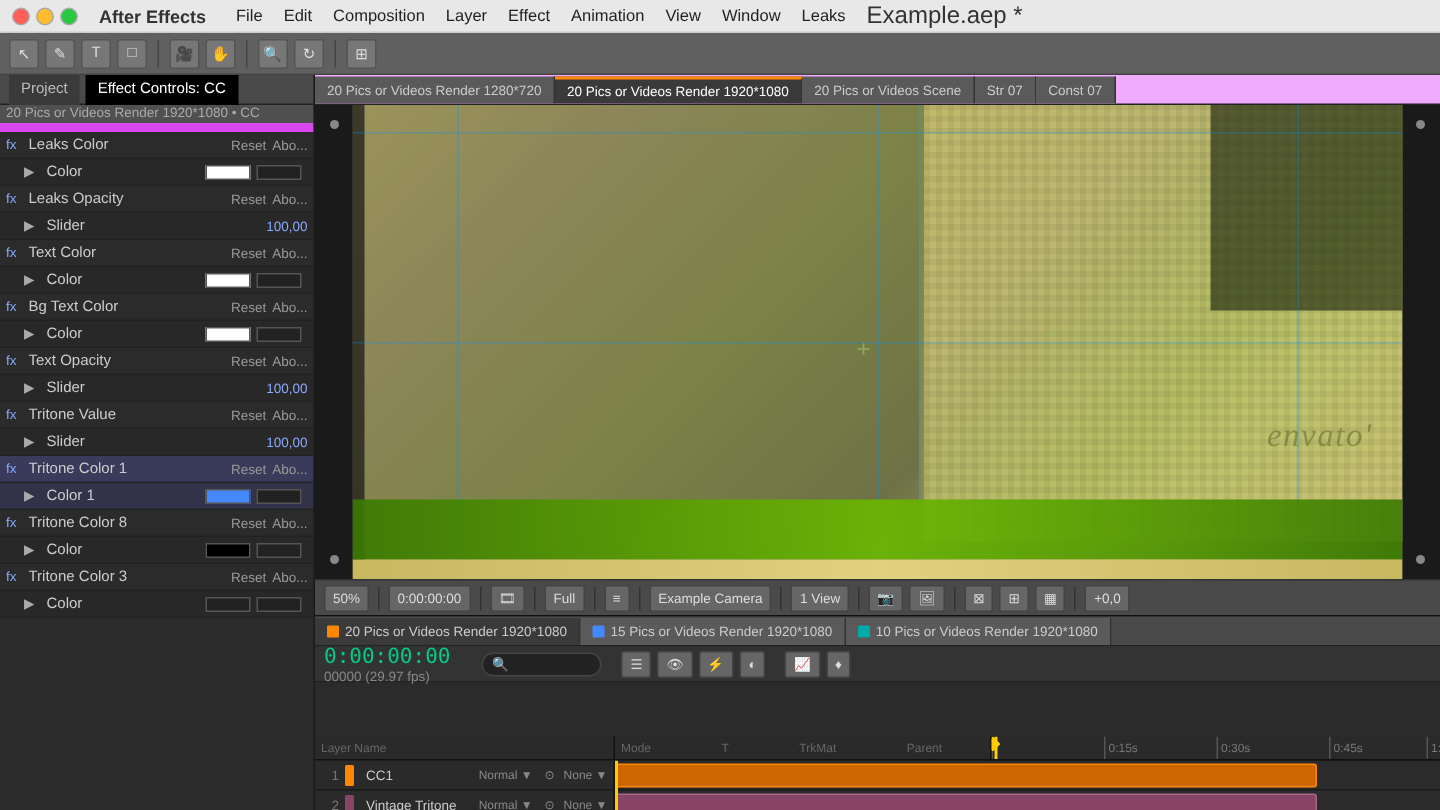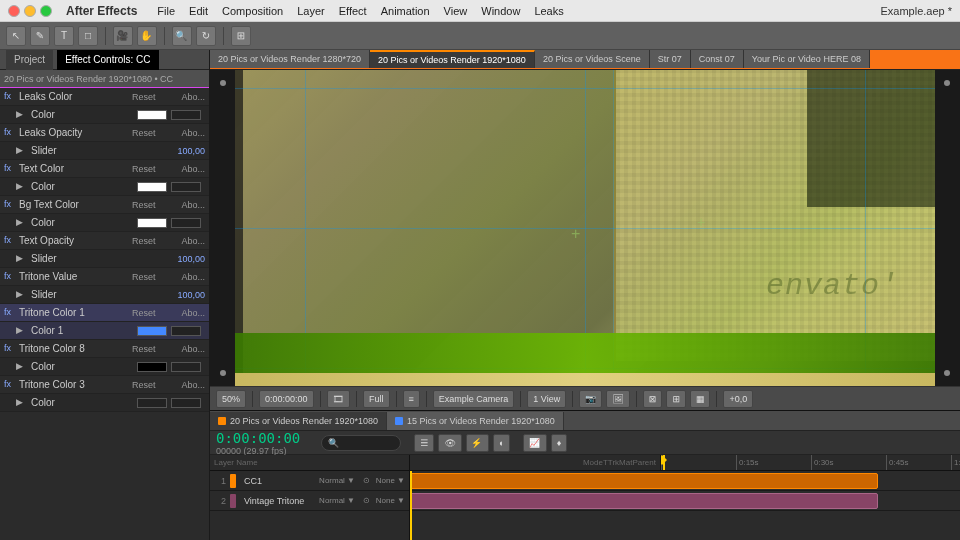--- a/index.html
+++ b/index.html
@@ -29,22 +29,22 @@
       color: #333;
       margin-right: 6px;
     }
     .menu-item {
       font-size: 11px;
       color: #222;
       cursor: pointer;
     }
     .window-title {
       flex: 1;
-      text-align: right;
-      font-size: 11px;
+      text-align: left;
+      font-size: 16px;
       color: #333;
     }
     .window-controls {
       display: flex;
       gap: 4px;
     }
     .win-btn {
       width: 12px; height: 12px;
       border-radius: 50%;
       border: 1px solid #aaa;
@@ -116,23 +116,22 @@
       border-radius: 3px 3px 0 0;
       font-size: 10px;
       color: #bbb;
       cursor: pointer;
     }
 
     .effect-title-bar {
       background: #505050;
       height: 18px;
       display: flex;
-      align-items: center;
       padding: 0 4px;
-      border-bottom: 1px solid #d946ef;
+      border-bottom: 6px solid #d946ef;
       font-size: 10px;
       color: #ddd;
     }
 
     
     .effect-row {
       display: flex;
       align-items: center;
       height: 18px;
       border-bottom: 1px solid #222;
@@ -162,21 +161,20 @@
     .row-reset {
       font-size: 9px;
       color: #999;
       margin-right: 4px;
       cursor: pointer;
     }
     .row-about {
       font-size: 9px;
       color: #999;
       cursor: pointer;
-      margin-left: 22px;
     }
 
     .color-swatch {
       width: 30px;
       height: 10px;
       border: 1px solid #555;
       margin-right: 4px;
       cursor: pointer;
     }
     .swatch-white { background: #fff; }
@@ -186,24 +184,24 @@
 
     
     #right-area {
       flex: 1;
       display: flex;
       flex-direction: column;
     }
 
     
     #tab-bar {
-      background: #f97316;
+      background: #f0abfc;
       height: 20px;
       display: flex;
-      align-items: flex-start;
+      align-items: center;
       border-bottom: 1px solid #222;
       overflow: hidden;
     }
     .comp-tab {
       background: #5a5a5a;
       height: 18px;
       padding: 0 8px;
       display: flex;
       align-items: center;
       font-size: 9px;
@@ -654,21 +652,20 @@
   </div>
 
   <div id="right-area">
 
     <div id="tab-bar">
       <div class="comp-tab">20 Pics or Videos Render 1280*720</div>
       <div class="comp-tab active">20 Pics or Videos Render 1920*1080</div>
       <div class="comp-tab">20 Pics or Videos Scene</div>
       <div class="comp-tab">Str 07</div>
       <div class="comp-tab">Const 07</div>
-      <div class="comp-tab">Your Pic or Video HERE 08</div>
     </div>
 
     <div id="comp-view">
 
       <div style="position:absolute;inset:0;background:#1a1a1a;"></div>
 
       <div id="preview-area">
         <div class="video-content">
 
           <div style="position:absolute;inset:0;background:rgba(200,190,100,0.1);mix-blend-mode:screen;"></div>
@@ -688,21 +685,21 @@
           <div class="guide-line-h" style="top:50%;"></div>
           <div class="guide-line-v" style="left:50%;"></div>
 
           <div class="guide-line-h" style="top:10%;"></div>
           <div class="guide-line-h" style="top:90%;"></div>
           <div class="guide-line-v" style="left:10%;"></div>
           <div class="guide-line-v" style="left:90%;"></div>
           <div class="guide-line-v" style="left:54%;"></div>
 
 
-          <div style="position:absolute;bottom:100px;right:36px;font-size:30px;color:rgba(70,90,30,0.45);font-style:italic;letter-spacing:1px;font-family:Liberation Mono, monospace;">envato'</div>
+          <div style="position:absolute;bottom:100px;right:20px;font-size:22px;color:rgba(70,90,30,0.45);font-style:italic;letter-spacing:1px;font-family:Liberation Serif, serif;">envato'</div>
 
           <div class="green-strip"></div>
 
           <div class="cream-strip"></div>
 
           <div style="position:absolute;top:49%;left:48%;color:rgba(150,200,100,0.6);font-size:16px;">+</div>
           <div style="position:absolute;top:46%;left:66%;color:rgba(150,200,100,0.5);font-size:14px;">+</div>
 
         </div>
       </div>
@@ -742,42 +739,46 @@
 
       <div id="timeline-tabs">
         <div class="timeline-tab active">
           <div class="tab-dot dot-orange"></div>
           <span>20 Pics or Videos Render 1920*1080</span>
         </div>
         <div class="timeline-tab">
           <div class="tab-dot dot-blue"></div>
           <span>15 Pics or Videos Render 1920*1080</span>
         </div>
+        <div class="timeline-tab">
+          <div class="tab-dot dot-teal"></div>
+          <span>10 Pics or Videos Render 1920*1080</span>
+        </div>
       </div>
 
       <div id="timeline-controls">
         <div style="display:flex;flex-direction:column;">
           <span class="time-display">0:00:00:00</span>
           <span class="fps-display">00000 (29.97 fps)</span>
         </div>
         <div class="viewer-sep"></div>
         <input class="search-box" type="text" placeholder="🔍" style="">
         <div class="viewer-sep"></div>
         <div class="viewer-btn">☰</div>
         <div class="viewer-btn">👁</div>
         <div class="viewer-btn">⚡</div>
         <div class="viewer-btn">◐</div>
         <div class="viewer-sep"></div>
         <div class="viewer-btn">📈</div>
         <div class="viewer-btn">♦</div>
       </div>
 
-      <div style="display:flex;height:16px;background:#2a2a2a;border-bottom:1px solid #111;">
+      <div style="display:flex;height:16px;background:#2a2a2a;border-bottom:1px solid #111;margin-top:36px;">
         <div style="width:200px;display:flex;align-items:center;padding:0 4px;font-size:8px;color:#666;border-right:1px solid #111;">Layer Name</div>
-        <div style="flex:1;display:flex;align-items:center;justify-content:flex-end;font-size:8px;color:#666;padding:0 4px;">
+        <div style="flex:1;display:flex;align-items:center;justify-content:flex-start;font-size:8px;color:#666;padding:0 4px;gap:47px;">
           <span>Mode</span>
           <span>T</span>
           <span>TrkMat</span>
           <span>Parent</span>
         </div>
 
         <div id="timeline-ruler" style="width:300px;position:relative;height:16px;border-left:1px solid #111;">
           <div class="ruler-mark" style="left:0;"></div>
           <div class="ruler-mark" style="left:75px;">0:15s</div>
           <div class="ruler-mark" style="left:150px;">0:30s</div>

